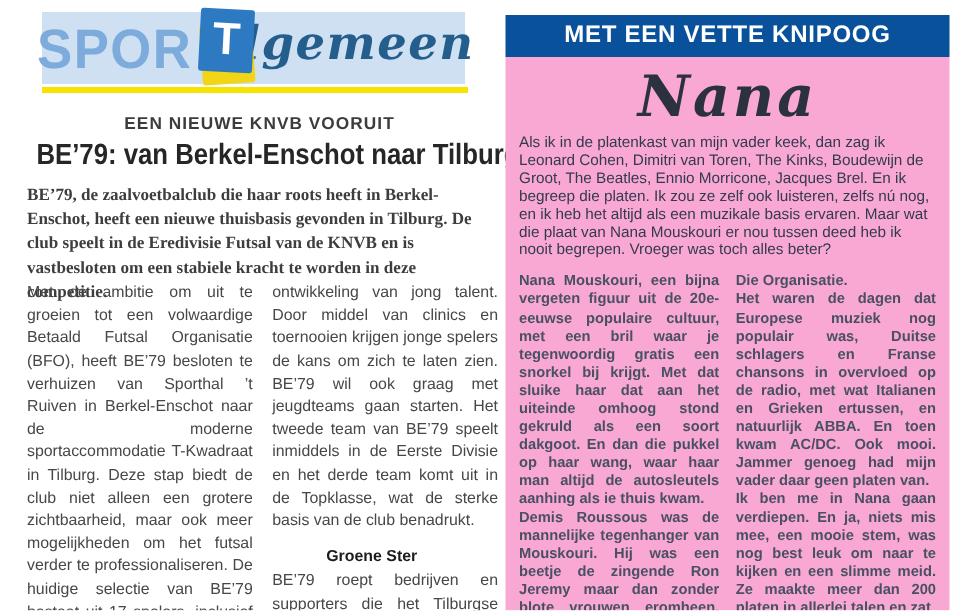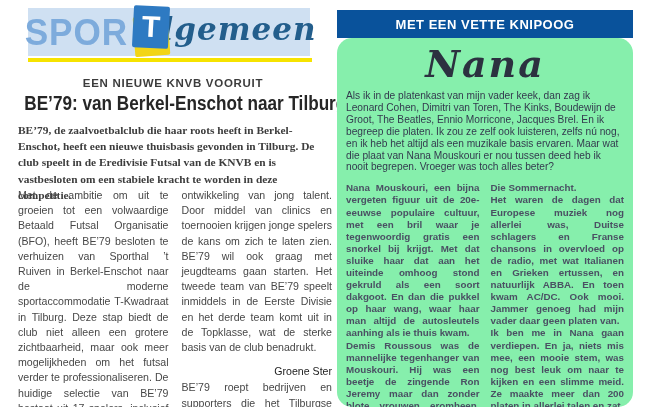--- a/index.html
+++ b/index.html
@@ -49,32 +49,32 @@
   .intro {
     position:absolute; left:4px; top:122px; width:298px; margin:0;
     font-size:11.4px; font-weight:bold; color:#3d3d3d; line-height:1.42;font-family:Liberation Serif, serif;
   }
   .body-cols {
     position:absolute; left:4px; top:188px; width:314px;
     display:flex; gap:13px;
   }
   .col { flex:1; min-width:0; font-size:10.6px; line-height:15.2px; color:#474747; text-align:justify; }
   .col p { margin:0; }
-  .col .subhead { font-weight:normal; color:#1c1c1c; margin-top:9px; margin-bottom:1px; text-align:right; }
+  .col .subhead { font-weight:bold; color:#1c1c1c; margin-top:9px; margin-bottom:1px; text-align:left;margin-left:36px; }
 
   
   .right-panel { position:absolute; left:337px; top:0; width:296px; height:407px; }
   .right-banner {
     position:absolute; left:0; top:10px; width:296px; height:28px;
-    background:#09529b; color:#ffffff; font-weight:800; font-size:13px;
+    background:#09529b; color:#ffffff; font-weight:800; font-size:16px;
     letter-spacing:0.5px; display:flex; align-items:center; justify-content:center;
   }
   .right-bg {
     position:absolute; left:0; top:38px; width:296px; height:369px;
-    background:#86efac; box-sizing:border-box; padding:4px 9px 0 9px; overflow:hidden;border-radius:15px;
+    background:#f9a8d4; box-sizing:border-box; padding:4px 9px 0 9px; overflow:hidden;
   }
   .nana-title {
     text-align:center; font-family:"DejaVu Serif", serif; font-style:italic;
     font-weight:bold; font-size:38px; line-height:44px; color:#2c3140;
     letter-spacing:2px; margin:0 0 4px 0;
   }
   .right-intro {
     margin:0; font-size:10.2px; font-weight:normal; color:#333a4e; line-height:11.9px;
   }
   .right-cols { display:flex; gap:11px; margin-top:9px; }
@@ -119,21 +119,21 @@
     <div class="right-banner">MET EEN VETTE KNIPOOG</div>
     <div class="right-bg">
       <div class="nana-title">Nana</div>
       <p class="right-intro">Als ik in de platenkast van mijn vader keek, dan zag ik Leonard Cohen, Dimitri van Toren, The Kinks, Boudewijn de Groot, The Beatles, Ennio Morricone, Jacques Brel. En ik begreep die platen. Ik zou ze zelf ook luisteren, zelfs nú nog, en ik heb het altijd als een muzikale basis ervaren. Maar wat die plaat van Nana Mouskouri er nou tussen deed heb ik nooit begrepen. Vroeger was toch alles beter?</p>
       <div class="right-cols">
         <div class="rcol">
           <p>Nana Mouskouri, een bijna vergeten figuur uit de 20e-eeuwse populaire cultuur, met een bril waar je tegenwoordig gratis een snorkel bij krijgt. Met dat sluike haar dat aan het uiteinde omhoog stond gekruld als een soort dakgoot. En dan die pukkel op haar wang, waar haar man altijd de autosleutels aanhing als ie thuis kwam.</p>
           <p>Demis Roussous was de mannelijke tegenhanger van Mouskouri. Hij was een beetje de zingende Ron Jeremy maar dan zonder blote vrouwen eromheen. Roussous zag er altijd heel gewaad uit. Zijn borsthaar liep subtiel over in zijn wenkbrauwen. Je</p>
         </div>
         <div class="rcol">
-          <p>Die Sommernacht.</p>
-          <p>Het waren de dagen dat Europese muziek nog allerlei was, Duitse schlagers en Franse chansons in overvloed op de radio, met wat Italianen en Grieken ertussen, en natuurlijk ABBA. En toen kwam AC/DC. Ook mooi. Jammer genoeg had mijn vader daar geen platen van.</p>
+          <p>Die Organisatie.</p>
+          <p>Het waren de dagen dat Europese muziek nog populair was, Duitse schlagers en Franse chansons in overvloed op de radio, met wat Italianen en Grieken ertussen, en natuurlijk ABBA. En toen kwam AC/DC. Ook mooi. Jammer genoeg had mijn vader daar geen platen van.</p>
           <p>Ik ben me in Nana gaan verdiepen. En ja, niets mis mee, een mooie stem, was nog best leuk om naar te kijken en een slimme meid. Ze maakte meer dan 200 platen in allerlei talen en zat</p>
         </div>
       </div>
     </div>
   </aside>
 
 </div>
 
 </body></html>

